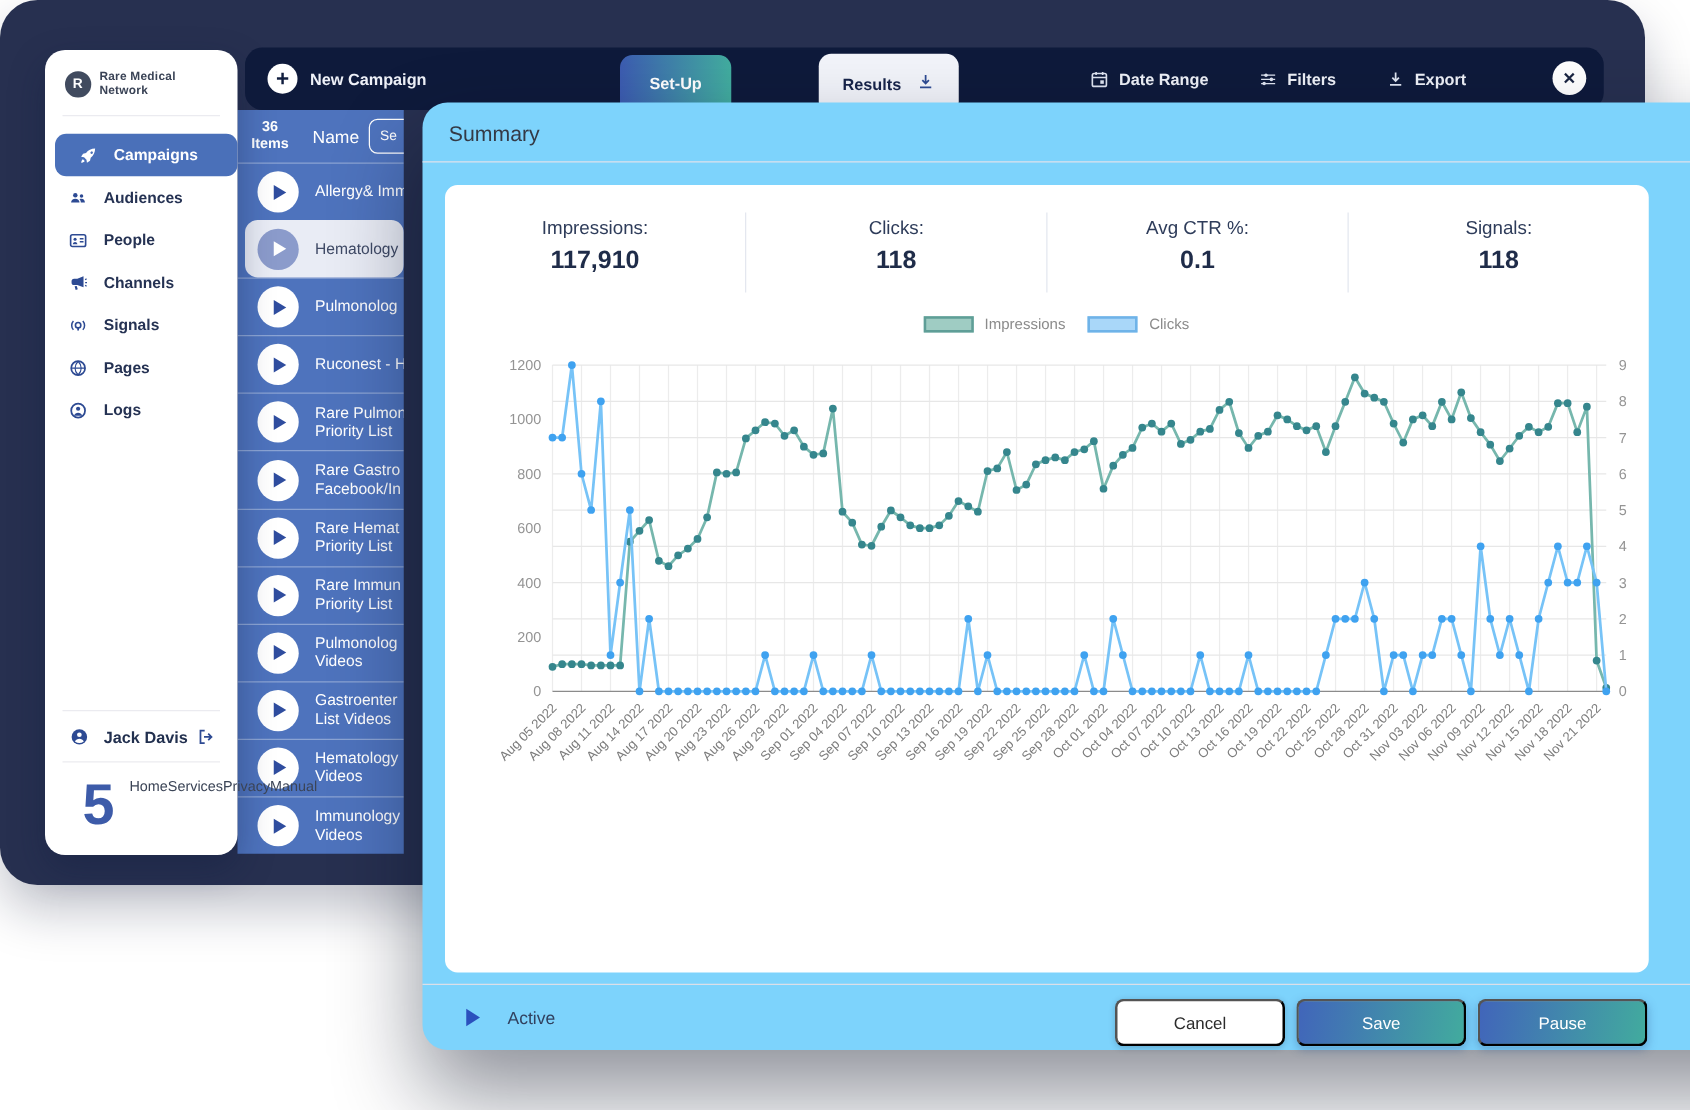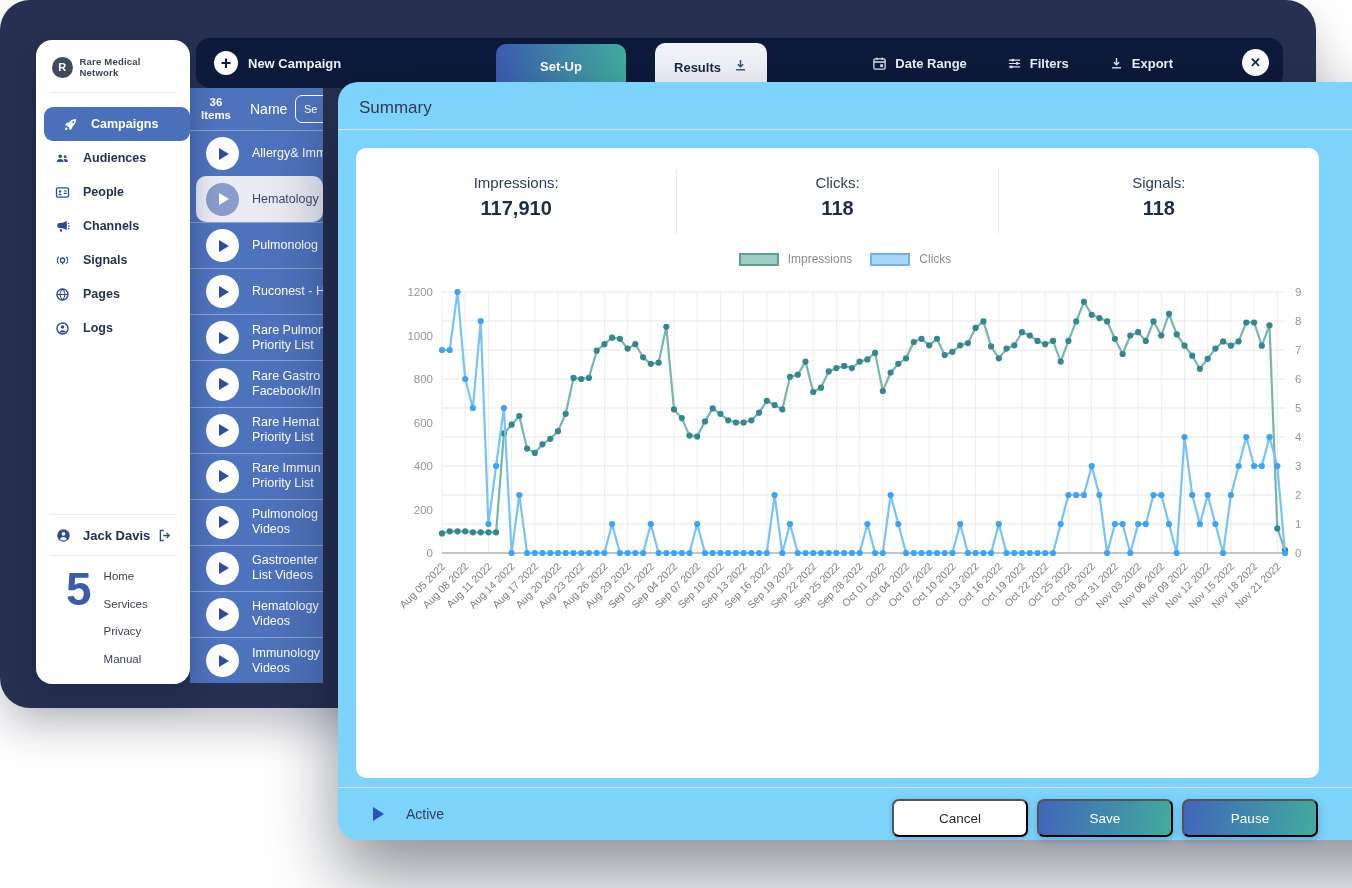--- a/index.html
+++ b/index.html
@@ -7,21 +7,21 @@
   .stage { position:relative; width:1352px; height:888px; }
 
   
   .app-window { position:absolute; left:0; top:8; width:1316px; height:708px; background:#273050; border-radius:30px; box-shadow:0 20px 40px rgba(10,20,50,.25); }
 
   
   .topbar { position:absolute; left:196px; top:38px; width:1087px; height:50px; background:#0e1a3b; border-radius:14px; display:flex; align-items:center; z-index:3; }
   .new-campaign { display:flex; align-items:center; gap:10px; padding-left:18px; cursor:pointer; }
   .plus-circle { width:24px; height:24px; border-radius:50%; background:#ffffff; color:#101d3e; font-size:18px; font-weight:bold; display:flex; align-items:center; justify-content:center; line-height:1; }
   .new-campaign-label { color:#eef1f8; font-size:13px; font-weight:bold; }
-  .tab-setup { position:absolute; left:300px; top:6px; width:130px; height:44px; border-radius:10px 10px 0 0; background:linear-gradient(90deg,#3c5cb1,#42ad9f); color:#ffffff; font-size:13px; font-weight:bold; display:flex; align-items:center; justify-content:center;text-align:right; }
+  .tab-setup { position:absolute; left:300px; top:6px; width:89px; height:44px; border-radius:10px 10px 0 0; background:linear-gradient(90deg,#3c5cb1,#42ad9f); color:#ffffff; font-size:13px; font-weight:bold; display:flex; align-items:center; justify-content:center;text-align:right; }
   .tab-results { position:absolute; left:419px; top:5px; width:112px; height:48px; border-radius:10px; background:#f2f4fa; color:#17244a; font-size:13px; font-weight:bold; display:flex; align-items:center; justify-content:center; gap:12px;margin-left:40px; }
   .topbar-actions { margin-left:auto; display:flex; align-items:center; gap:40px; padding-right:110px; }
   .topbar-action { display:flex; align-items:center; gap:8px; color:#eef1f8; font-size:13px; font-weight:bold; cursor:pointer; }
   .topbar-action .ic { display:flex; color:#dfe5f2; }
   .close-btn { position:absolute; right:14px; top:11px; width:27px; height:27px; border-radius:50%; background:#ffffff; color:#1a2542; display:flex; align-items:center; justify-content:center; font-size:13px; font-weight:bold; cursor:pointer; }
 
   
   .sidebar { position:absolute; left:36px; top:40px; width:154px; height:644px; background:#ffffff; border-radius:16px; box-shadow:0 12px 28px rgba(15,25,60,.35); z-index:2; }
   .brand { display:flex; align-items:center; gap:7px; padding:16px 10px 14px 16px; }
   .brand-glyph { width:21px; height:21px; border-radius:50%; background:#414b5f; color:#fff; font-size:11px; font-weight:bold; display:flex; align-items:center; justify-content:center; }
@@ -32,21 +32,21 @@
   .menu-item .ic { color:#2d4a93; display:flex; width:16px; justify-content:center; }
   .menu-item.active { background:#4a70b9; color:#ffffff; border-radius:9px; margin-left:8px; }
   .menu-item.active .ic { color:#ffffff; }
   .sb-bottom { position:absolute; left:0; right:0; bottom:0; }
   .user-row { display:flex; align-items:center; height:40px; padding:0 18px 0 20px; }
   .user-row .ic { color:#2d4a93; display:flex; }
   .user-name { font-size:13px; font-weight:bold; color:#22304f; margin-left:12px; flex:1; }
   .logout { color:#2d4a93; display:flex; cursor:pointer; }
   .five-block { display:flex; align-items:flex-start; gap:14px; padding:12px 0 18px 30px; }
   .five-logo { font-size:46px; font-weight:bold; color:#3d5ba9; line-height:.95; letter-spacing:-2px; }
-  .five-links { display:flex; flex-direction:column; gap:14px; padding-top:2px; }
+  .five-links { display:flex; flex-direction:row; gap:0; padding-top:2px; }
   .five-links span { font-size:11.5px; color:#3b4456; line-height:13.5px; cursor:pointer; }
 
   
   .list-panel { position:absolute; left:190px; top:88px; width:133px; height:595px; background:#4e73bd; overflow:hidden; z-index:1; }
   .list-header { display:flex; align-items:center; height:42px; color:#fff; }
   .items-count { width:52px; text-align:center; font-size:11.5px; line-height:13px; font-weight:bold; }
   .name-header { font-size:14px; font-weight:normal; margin-left:8px;text-align:right; }
   .search-pill { position:absolute; left:105px; top:7px; height:28px; width:46px; border:1.5px solid #ffffff; border-radius:7px; color:#fff; font-size:11px; display:flex; align-items:center; padding-left:8px; cursor:pointer; }
   .list-rows { position:absolute; top:42px; left:0; right:0; }
   .list-row { position:relative; height:46.1px; display:flex; align-items:center; border-top:1px solid rgba(255,255,255,.35); }
@@ -339,20 +339,24 @@
 
     <div class="summary-card">
       <div class="stats-row">
         <div class="stat">
           <div class="stat-label">Impressions:</div>
           <div class="stat-value">117,910</div>
         </div>
         <div class="stat">
           <div class="stat-label">Clicks:</div>
           <div class="stat-value">118</div>
+        </div>
+        <div class="stat">
+          <div class="stat-label">Avg CTR %:</div>
+          <div class="stat-value">0.1</div>
         </div>
         <div class="stat">
           <div class="stat-label">Signals:</div>
           <div class="stat-value">118</div>
         </div>
       </div>
 
       <div class="chart-wrap">
         <svg class="chart-svg" viewBox="0 0 930 420">
             <line x1="62" x2="62" y1="48" y2="309" stroke="#ececec" stroke-width="1"></line>

